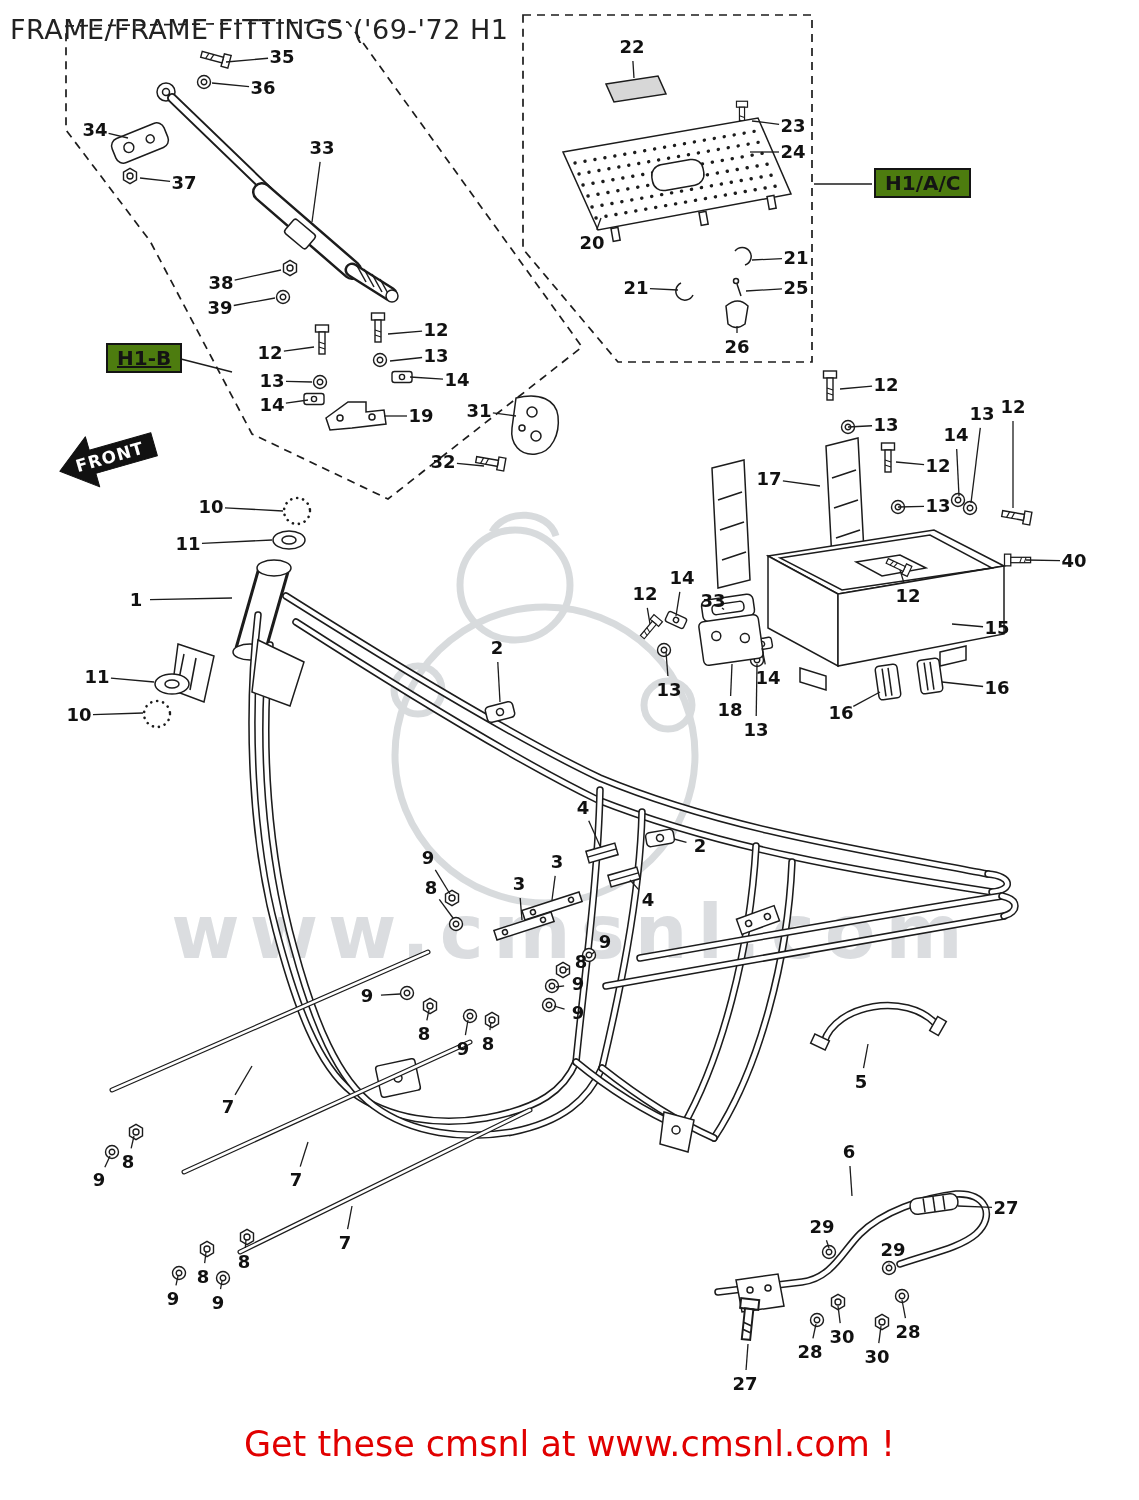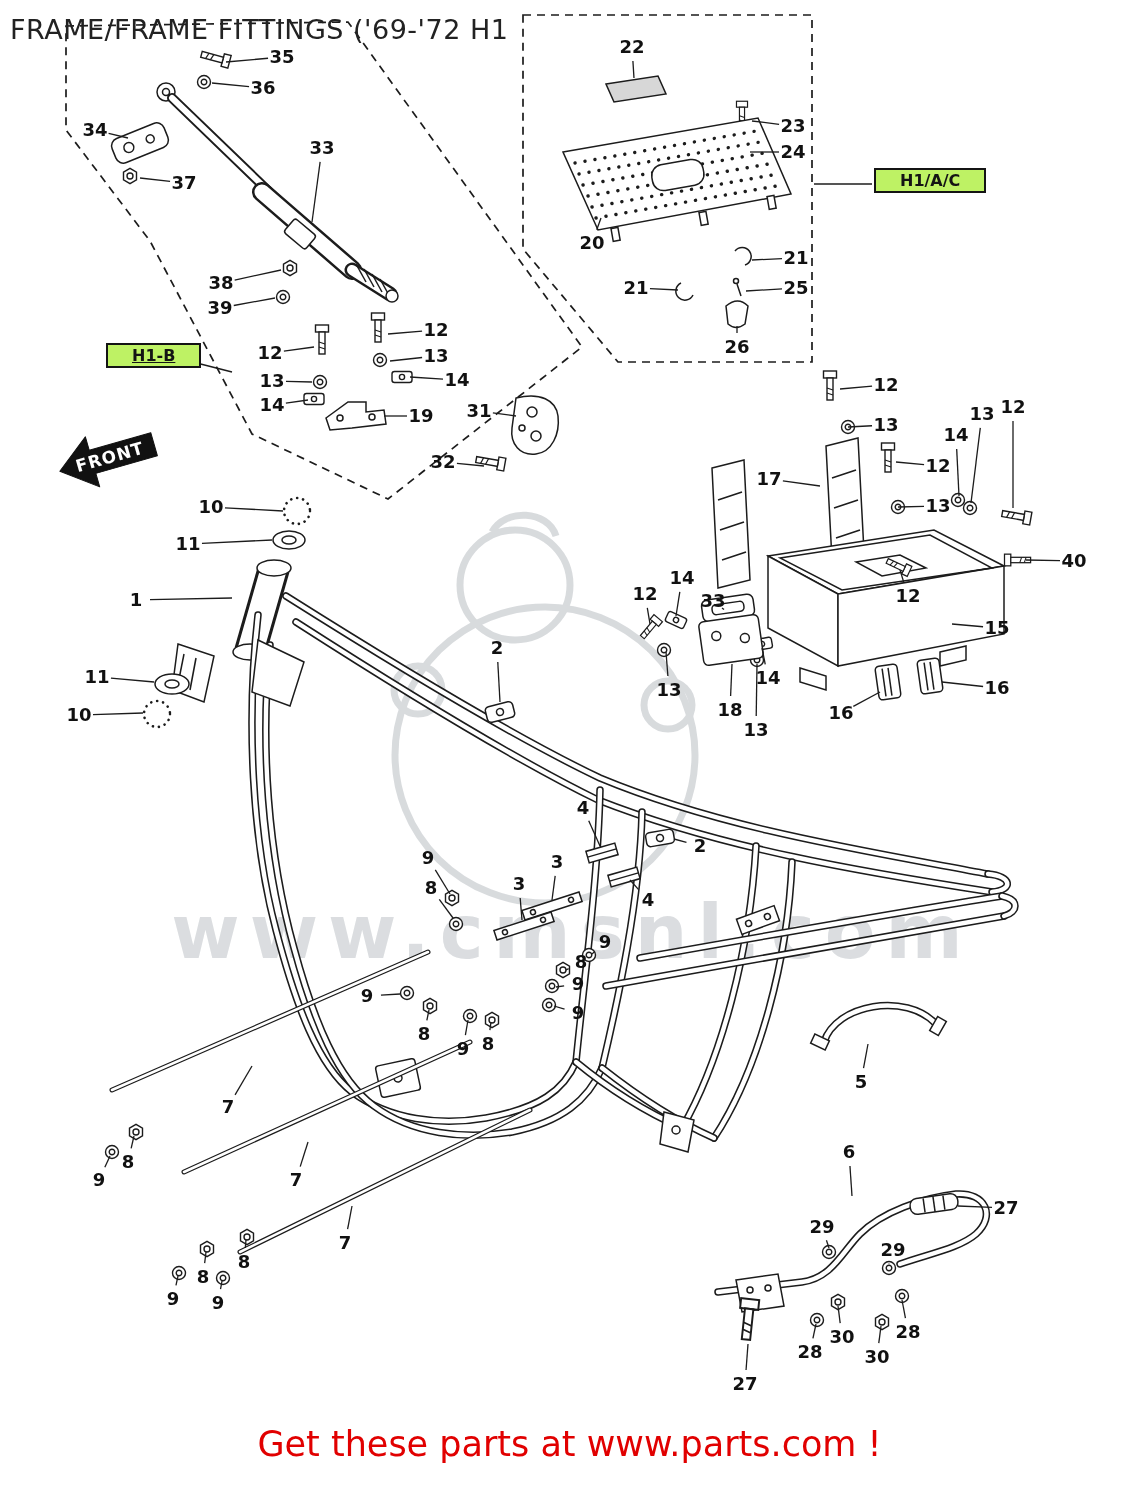--- a/index.html
+++ b/index.html
@@ -1,20 +1,20 @@
 <!DOCTYPE html>
 <html><head>
 <meta charset="utf-8">
 <style>
   html,body{margin:0;padding:0;background:#fff;}
   .stage{position:relative;width:1139px;height:1500px;background:#fff;overflow:hidden;
          font-family:"DejaVu Sans", "Liberation Sans", sans-serif;}
   .page-title{position:absolute;left:10px;top:14px;font-size:27px;color:#222;letter-spacing:.5px;white-space:nowrap;z-index:3;}
-  .box-label{position:absolute;border:2px solid #141414;background:#bef264;padding:1px 24px;
-             font-size:16px;font-weight:600;color:#141414;z-index:4;}
+  .box-label{position:absolute;border:2px solid #141414;background:#4d7c0f;padding:1px 9px;
+             font-size:20px;font-weight:600;color:#141414;z-index:4;}
   #label-h1ac{left:874px;top:168px;}
   #label-h1b{left:106px;top:343px;text-decoration:underline;}
   .footer-banner{position:absolute;left:0;right:0;top:1424px;text-align:center;
                  font-size:35px;color:#e10000;z-index:5;cursor:pointer;}
   svg.art{position:absolute;left:0;top:0;z-index:2;}
   
   .dash{fill:none;stroke:#1c1c1c;stroke-width:1.7;stroke-dasharray:8 6;}
   .ln{fill:none;stroke:#1c1c1c;stroke-width:1.5;}
   .shape{fill:#fff;stroke:#1c1c1c;stroke-width:1.5;}
   .shaded{fill:#d7d7d7;stroke:#1c1c1c;stroke-width:1.5;}
@@ -536,14 +536,14 @@
         <text x="842" y="1343" class="callout">30</text>
         <line x1="878.7915987268227" y1="1343.1151098671237" x2="881" y2="1326" class="leader"></line>
         <text x="877" y="1363" class="callout">30</text>
         <line x1="905.4199605092974" y1="1318.2397893829195" x2="902" y2="1300" class="leader"></line>
         <text x="908" y="1338" class="callout">28</text>
         <line x1="746.0470592753829" y1="1370.0392096615617" x2="748" y2="1344" class="leader"></line>
         <text x="745" y="1390" class="callout">27</text>
       </g>
   </svg>
 
-  <div class="footer-banner">Get these parts at www.parts.com !</div>
+  <div class="footer-banner">Get these cmsnl at www.cmsnl.com !</div>
 </div>
 
 </body></html>

